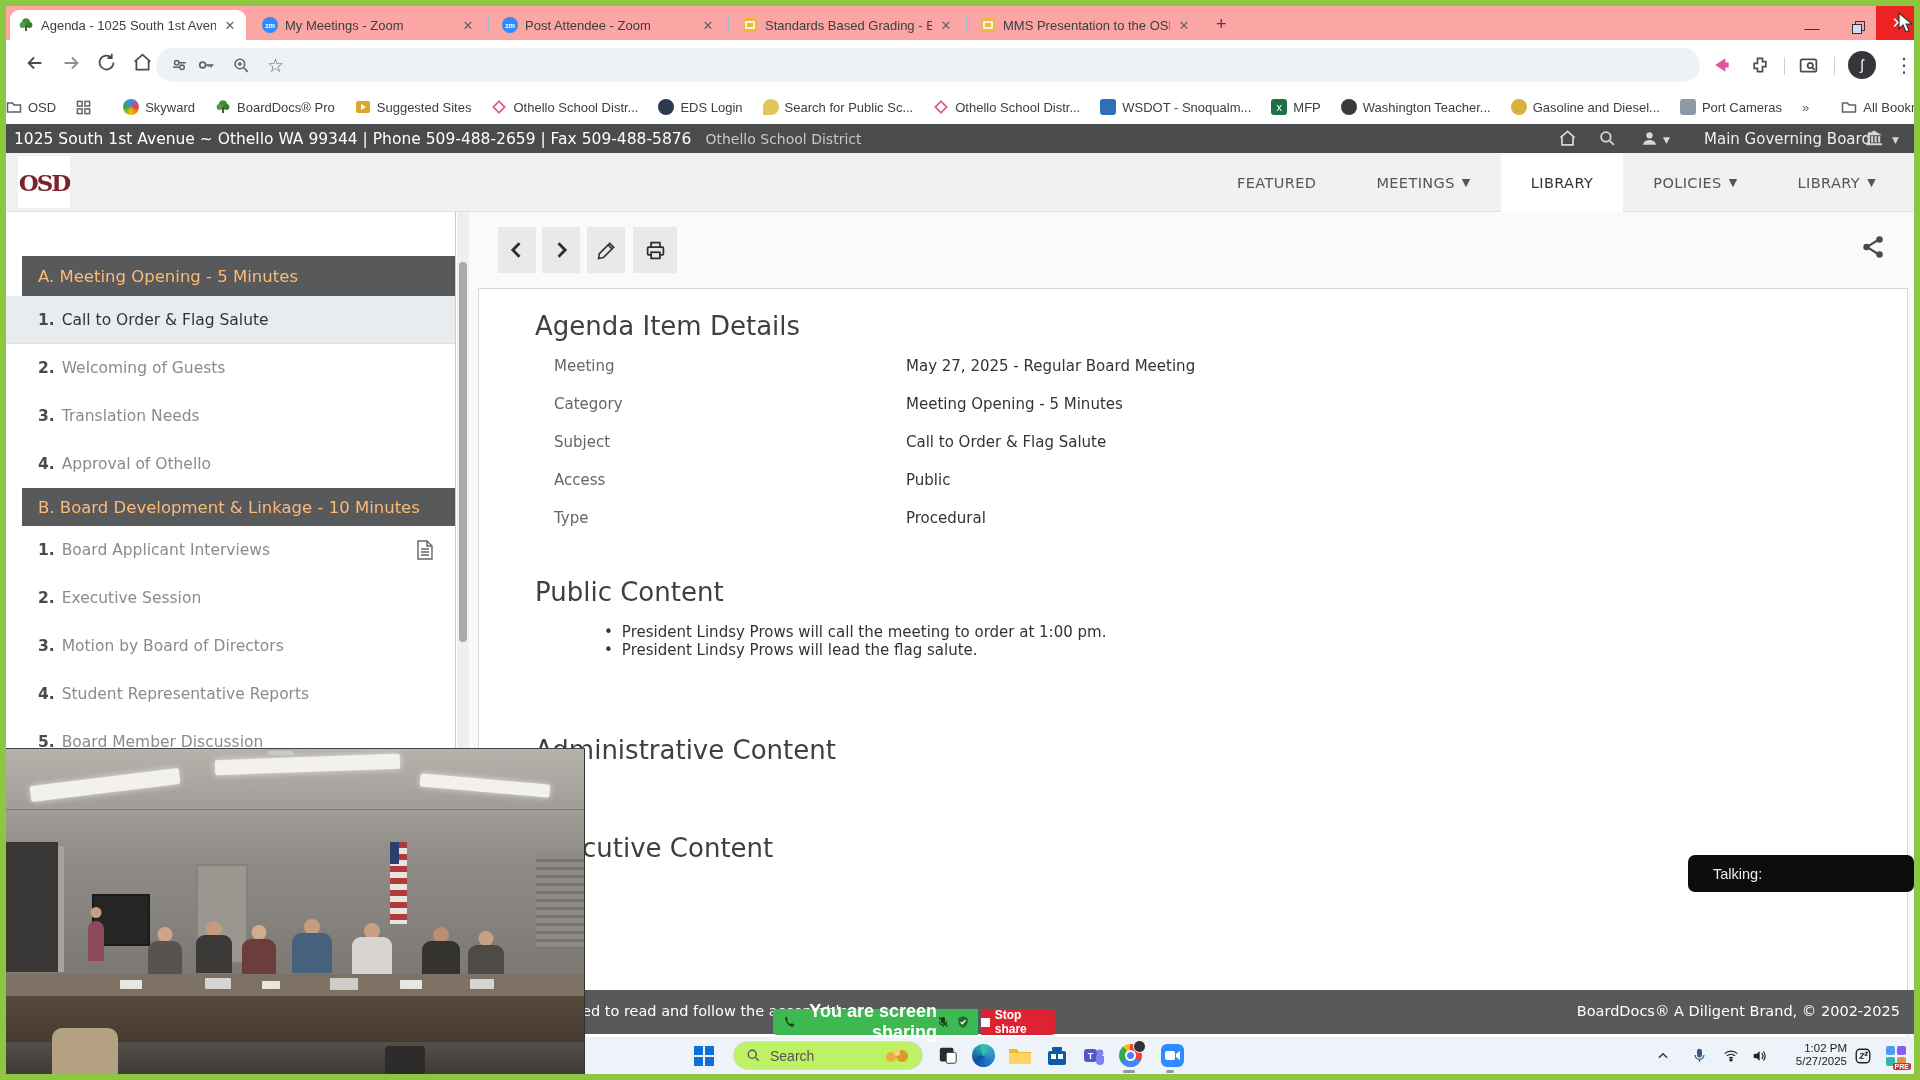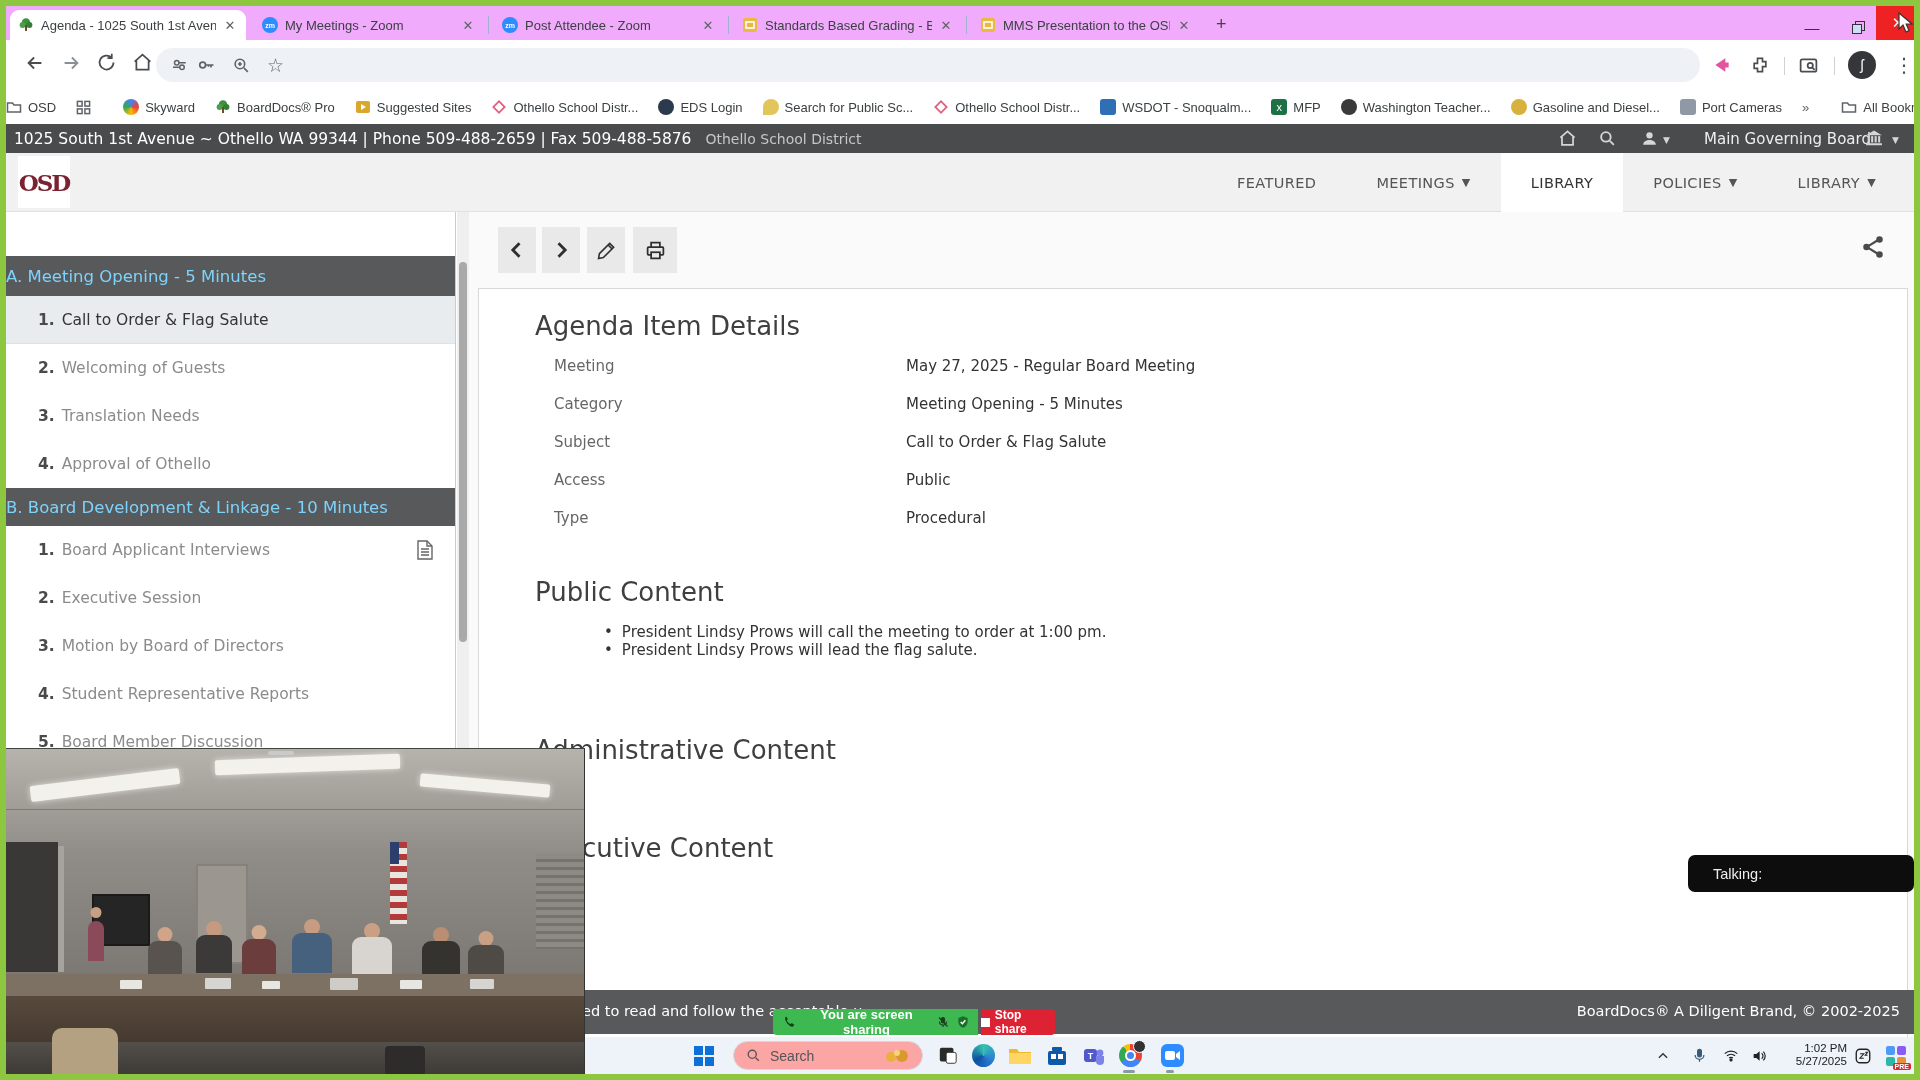--- a/index.html
+++ b/index.html
@@ -5,21 +5,21 @@
   *{box-sizing:border-box;margin:0;padding:0}
   html,body{width:1920px;height:1080px;overflow:hidden}
   body{position:relative;font-family:"Liberation Sans",sans-serif;background:#fff}
   .abs{position:absolute}
   svg{display:block}
 
   
   .share-border{position:absolute;inset:0;border:6px solid #8dc63f;z-index:60;pointer-events:none}
 
   
-  .tabstrip{position:absolute;left:6px;top:6px;right:6px;height:34px;background:#f0abfc}
+  .tabstrip{position:absolute;left:6px;top:6px;right:6px;height:34px;background:#fca5a5}
   .tab{position:absolute;top:4px;height:30px;border-radius:9px 9px 0 0;display:flex;align-items:center;padding:0 8px;font-size:13px;color:#3c4043}
   .tab.active{background:#fff}
   .tab .fav{width:16px;height:16px;margin-right:7px;flex:0 0 16px}
   .tab .t{white-space:nowrap;overflow:hidden;flex:1}
   .tab .x{font-size:13px;color:#5f6368;margin-left:6px;width:16px;text-align:center}
   .tabdiv{position:absolute;top:10px;width:1px;height:18px;background:#9fb5cf}
   .newtab{position:absolute;top:8px;font-size:18px;color:#444}
   .wctl{position:absolute;top:6px;height:30px;display:flex;align-items:center;justify-content:center;color:#333;font-size:15px}
   .wclose{background:#e22;color:#fff;width:44px}
   .toolbar{position:absolute;left:6px;top:40px;right:6px;height:50px;background:#fff}
@@ -41,21 +41,21 @@
   .nav{position:absolute;right:8px;top:0;height:59px;display:flex;align-items:stretch}
   .nav .ni{display:flex;align-items:center;padding:0 30px;font-size:14.5px;color:#555;letter-spacing:.4px;font-family:"DejaVu Sans",sans-serif}
   .nav .ni.active{background:#fff;color:#333}
   .caret{font-size:11px;margin-left:7px;color:#555}
 
   
   .sidebar{position:absolute;left:6px;top:212px;width:450px;bottom:43px;background:#fff;border-right:1px solid #ccc;font-family:"DejaVu Sans",sans-serif}
   .srow{position:absolute;left:0;right:0;height:44px;border-bottom:1px solid #e3e3e3;display:flex;align-items:center}
   .burger{position:absolute;right:8px;top:7px;width:32px;height:30px;background:#efefef;color:#444;font-size:20px;display:flex;align-items:center;justify-content:center}
   .ph{color:#9a9a9a;font-size:16px;margin-left:10px}
-  .sec{position:absolute;left:0;right:0;background:#58595b;color:#7dd3fc;font-size:16.5px;display:flex;align-items:center;}
+  .sec{position:absolute;left:16px;right:0;background:#58595b;color:#fdba74;font-size:16.5px;display:flex;align-items:center;padding-left:16px}
   .item{position:absolute;left:0;right:0;height:48px;display:flex;align-items:center;padding-left:32px;font-size:15.5px;color:#8b8b8b}
   .item b{color:#4a4a4a;margin-right:7px}
   .item.sel{background:#e9ecef;color:#333;border-bottom:1px solid #dfe2e5}
   .sscroll{position:absolute;left:457px;top:212px;width:12px;bottom:43px;background:#efefef}
   .sthumb{position:absolute;left:2px;width:8px;border-radius:4px;background:#a9a9a9}
 
   
   .main{position:absolute;left:469px;top:212px;right:6px;bottom:43px;background:#fafafa;font-family:"DejaVu Sans",sans-serif}
   .tbtn{position:absolute;top:15px;height:46px;background:#e9e9e9;display:flex;align-items:center;justify-content:center;color:#2f2f2f}
   .card{position:absolute;left:9px;top:76px;right:6px;bottom:0;background:#fff;border:1px solid #d8d8d8;border-bottom:none}
@@ -65,31 +65,31 @@
   .fvalue{position:absolute;left:352px;top:0;color:#333;white-space:nowrap}
   .bullet{position:absolute;font-size:15px;color:#333;white-space:nowrap}
   .bullet:before{content:"•";margin-right:9px}
 
   
   .footer{position:absolute;left:6px;right:6px;top:990px;height:44px;background:#58595b;color:#fff;font-family:"DejaVu Sans",sans-serif;font-size:14.5px}
   .footer a{color:#fff;}
 
   
   .zpill{position:absolute;left:773px;top:1009px;width:205px;height:26px;background:#3eb951;border-radius:4px 0 0 4px;display:flex;align-items:center;color:#fff;z-index:40}
-  .zpill .msg{font-size:13px;font-weight:bold;flex:1;text-align:center}
+  .zpill .msg{font-size:18px;font-weight:bold;flex:1;text-align:right}
   .zstop{position:absolute;left:981px;top:1009px;width:74px;height:26px;background:#dd2233;border-radius:0 4px 4px 0;display:flex;align-items:center;justify-content:center;color:#fff;font-size:12px;font-weight:bold;z-index:40}
   .zstop .sq{width:9px;height:9px;background:#fff;margin-right:5px}
 
   
   .talk{position:absolute;left:1688px;top:855px;width:226px;height:37px;background:#0d0d0d;border-radius:7px;color:#eee;font-size:14.5px;display:flex;align-items:center;padding-left:25px;z-index:45}
 
   
   .taskbar{position:absolute;left:6px;right:6px;top:1037px;height:37px;background:#eef3fa;z-index:30}
   .tbi{position:absolute;top:5px;width:27px;height:27px;display:flex;align-items:center;justify-content:center}
-  .tsearch{position:absolute;left:727px;top:4px;width:190px;height:29px;background:#fca5a5;border:1px solid #d3dae3;border-radius:15px;display:flex;align-items:center;padding:0 12px;color:#555;font-size:14px}
+  .tsearch{position:absolute;left:727px;top:4px;width:190px;height:29px;background:#bef264;border:1px solid #d3dae3;border-radius:15px;display:flex;align-items:center;padding:0 12px;color:#555;font-size:14px}
   .tray{position:absolute;top:0;height:37px;display:flex;align-items:center;color:#222}
   .clock{font-size:11.5px;text-align:right;line-height:13px;color:#1b1b1b}
   .runline{position:absolute;top:33px;height:3px;border-radius:2px;background:#8a98a8}
 
   
   .video{position:absolute;left:0;top:748px;width:585px;height:332px;background:#6e6a66;overflow:hidden;z-index:35;border-top:1px solid #444;border-right:1px solid #333}
   .ceil{position:absolute;left:0;top:0;width:100%;height:105px;background:linear-gradient(#b6b2ac,#908c87)}
   .lightp{position:absolute;background:#f3f1ec;border-radius:2px;box-shadow:0 0 6px #fffa}
   .wall{position:absolute;left:0;top:105px;width:100%;height:120px;background:linear-gradient(#908c88,#7c7874)}
   .tableband{position:absolute;left:0;top:225px;width:100%;height:68px}

